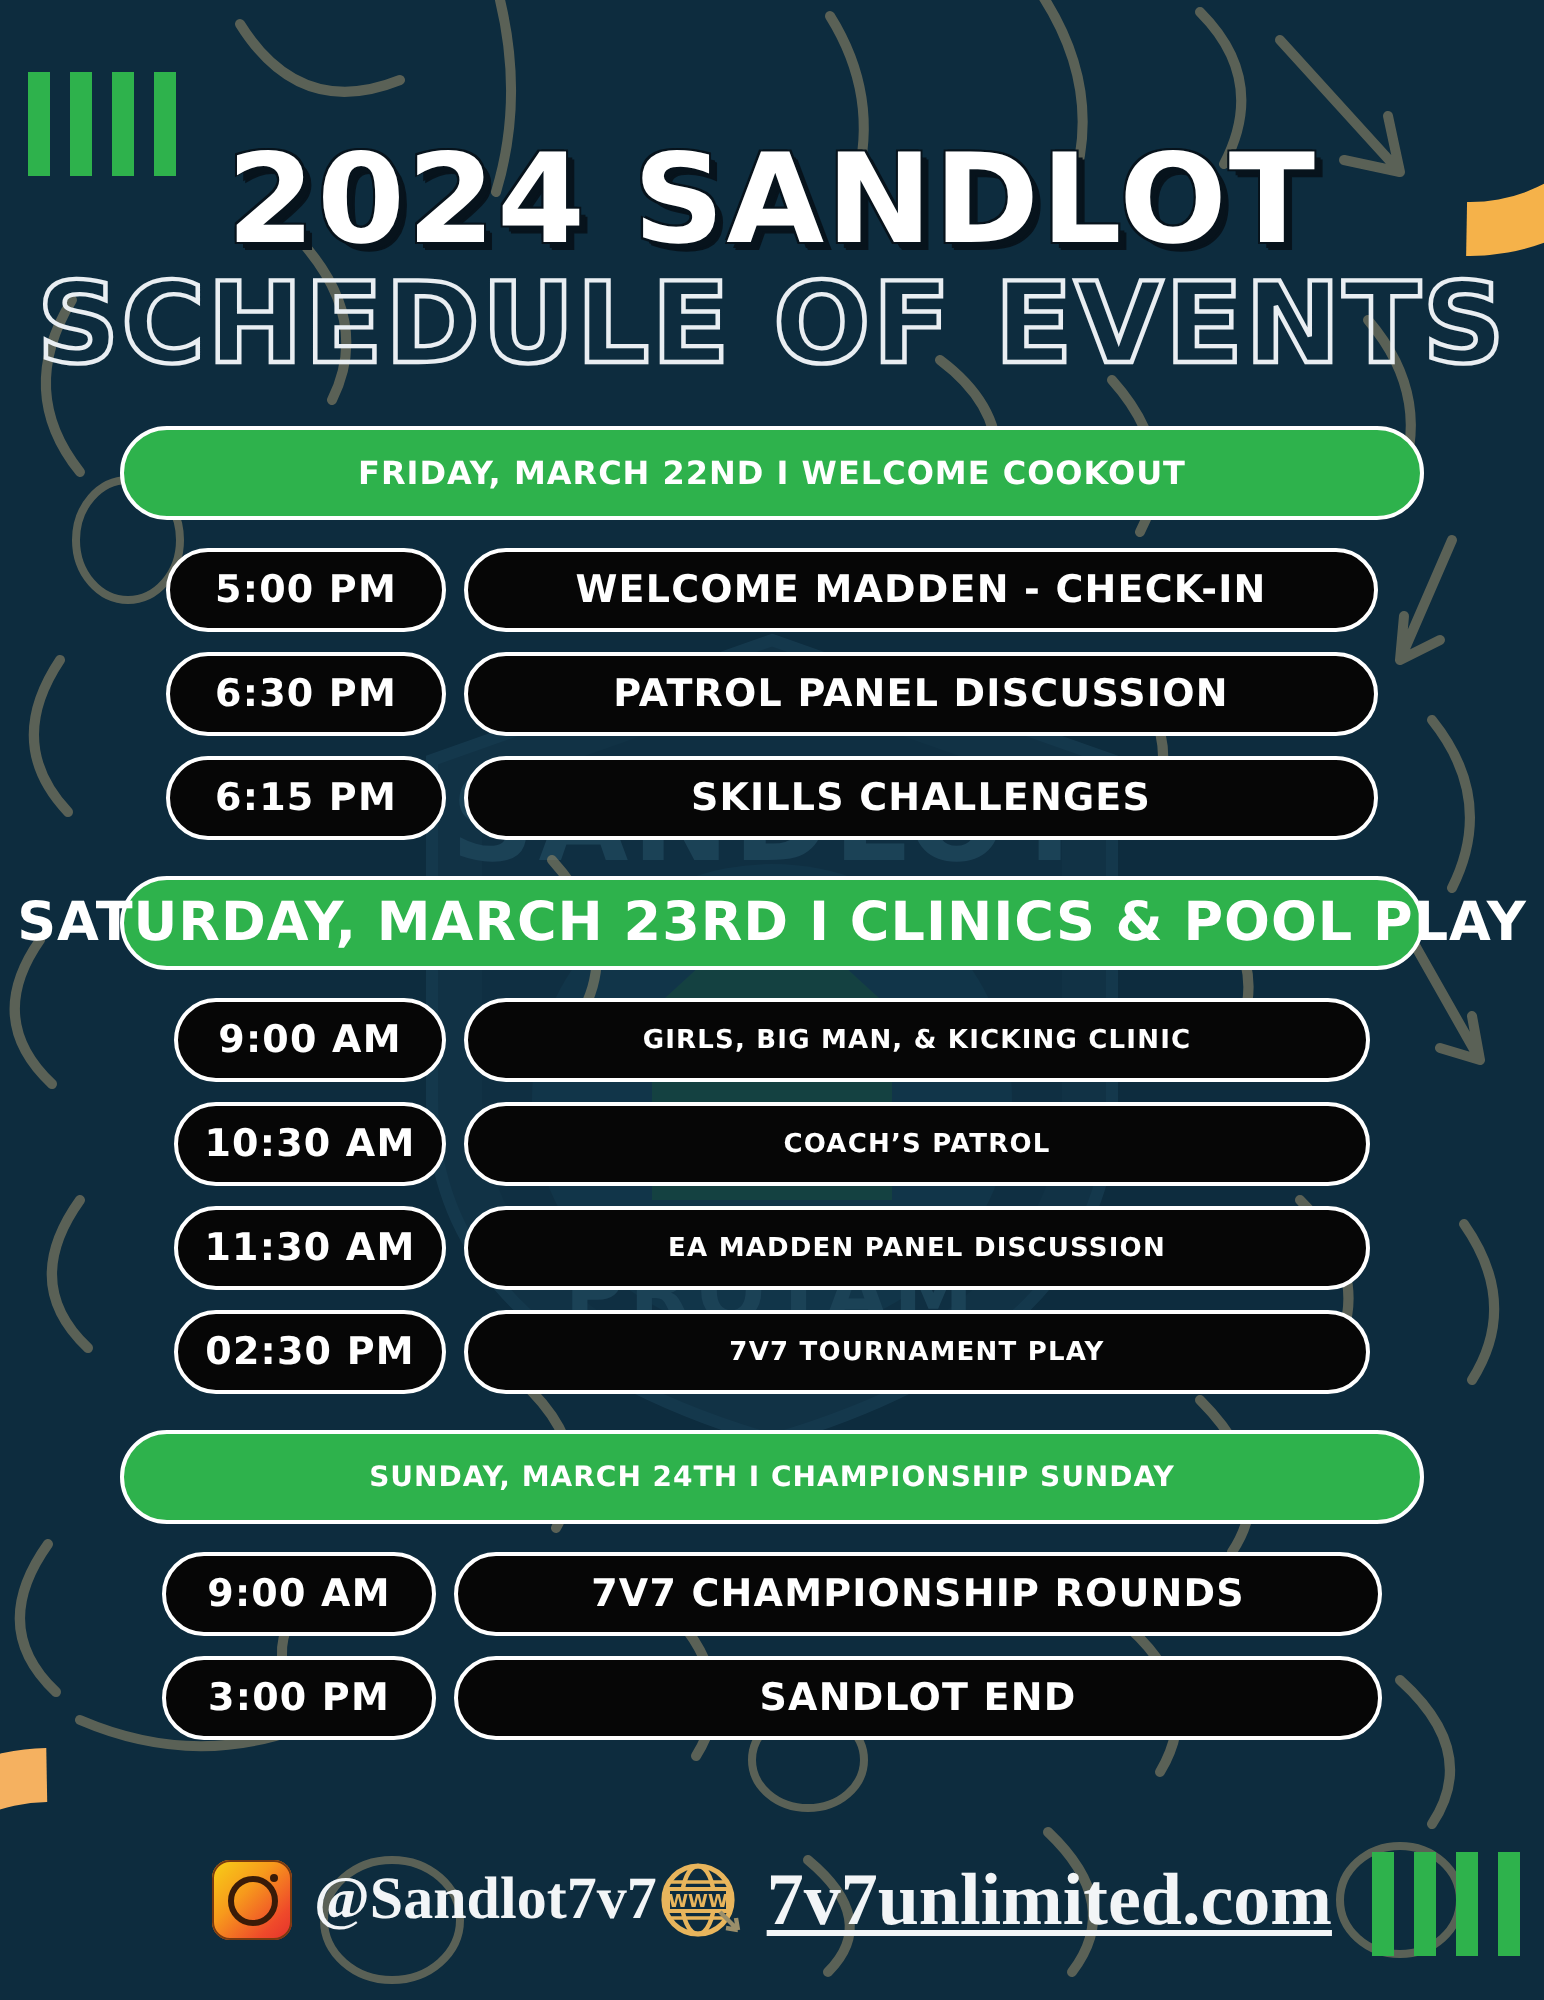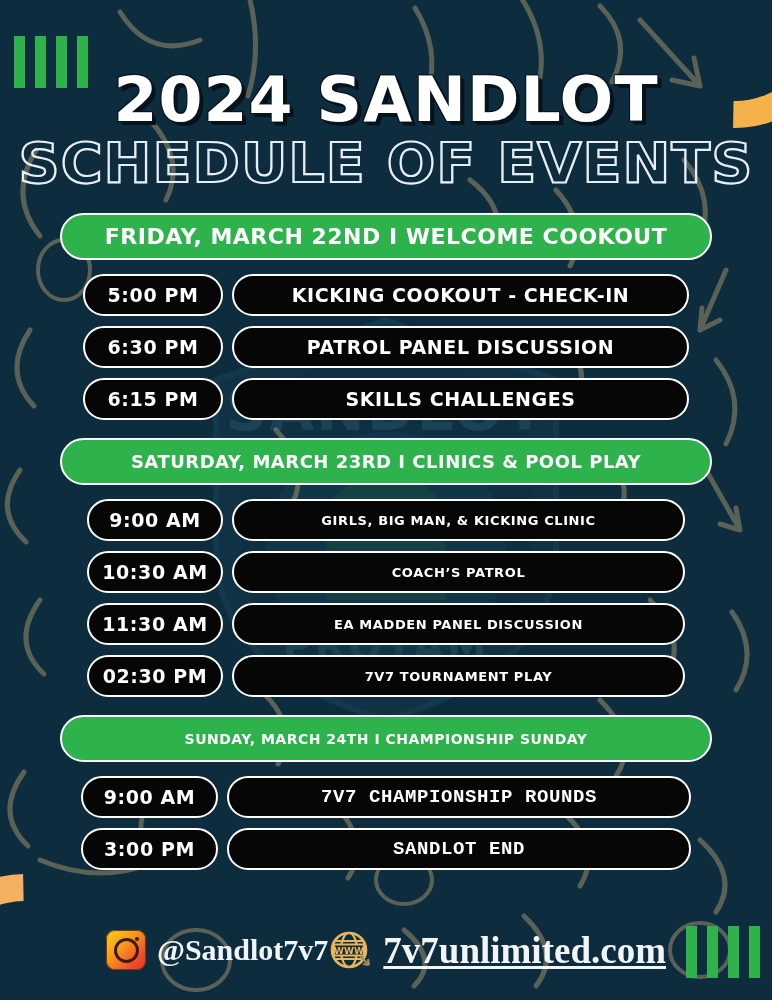--- a/index.html
+++ b/index.html
@@ -119,34 +119,34 @@
     color:#ffffff;
     font-family:"DejaVu Sans", sans-serif;
     font-weight:bold;
     letter-spacing:.6px;
     white-space:nowrap;
   }
   .pill-time { flex:0 0 auto; }
   .pill-event { flex:1 1 auto; }
 
   
-  .sec-fri .day-bar { width:652px; font-size:22px; }
+  .sec-fri .day-bar { width:652px; font-size:16px; }
   .sec-fri .row     { width:606px; }
   .sec-fri .pill-time { width:140px; font-size:19px; }
   .sec-fri .pill-event { font-size:19px; }
 
-  .sec-sat .day-bar { width:652px; font-size:18px; }
+  .sec-sat .day-bar { width:652px; font-size:27px; }
   .sec-sat .row     { width:598px; }
   .sec-sat .pill-time { width:136px; font-size:19px; }
   .sec-sat .pill-event { font-size:13px; }
 
   .sec-sun .day-bar { width:652px; font-size:14px; }
   .sec-sun .row     { width:610px; }
   .sec-sun .pill-time { width:137px; font-size:19px; }
-  .sec-sun .pill-event { font-size:19px;font-family:Liberation Mono, monospace; }
+  .sec-sun .pill-event { font-size:19px; }
 
   
   .footer {
     position:absolute;
     bottom:28px; left:0; right:0;
     display:flex; align-items:center; justify-content:center;
   }
   .f-group { display:flex; align-items:center; gap:11px; }
 
   .ig-icon {
@@ -259,21 +259,21 @@
   <div class="title-sub">SCHEDULE OF EVENTS</div>
 </div>
 
 <div class="schedule">
 
   <div class="section sec-fri">
     <div class="day-bar">FRIDAY, MARCH 22ND I WELCOME COOKOUT</div>
     <div class="rows">
       <div class="row">
         <div class="pill pill-time">5:00 PM</div>
-        <div class="pill pill-event">KICKING COOKOUT - CHECK-IN</div>
+        <div class="pill pill-event">WELCOME MADDEN - CHECK-IN</div>
       </div>
       <div class="row">
         <div class="pill pill-time">6:30 PM</div>
         <div class="pill pill-event">PATROL PANEL DISCUSSION</div>
       </div>
       <div class="row">
         <div class="pill pill-time">6:15 PM</div>
         <div class="pill pill-event">SKILLS CHALLENGES</div>
       </div>
     </div>

